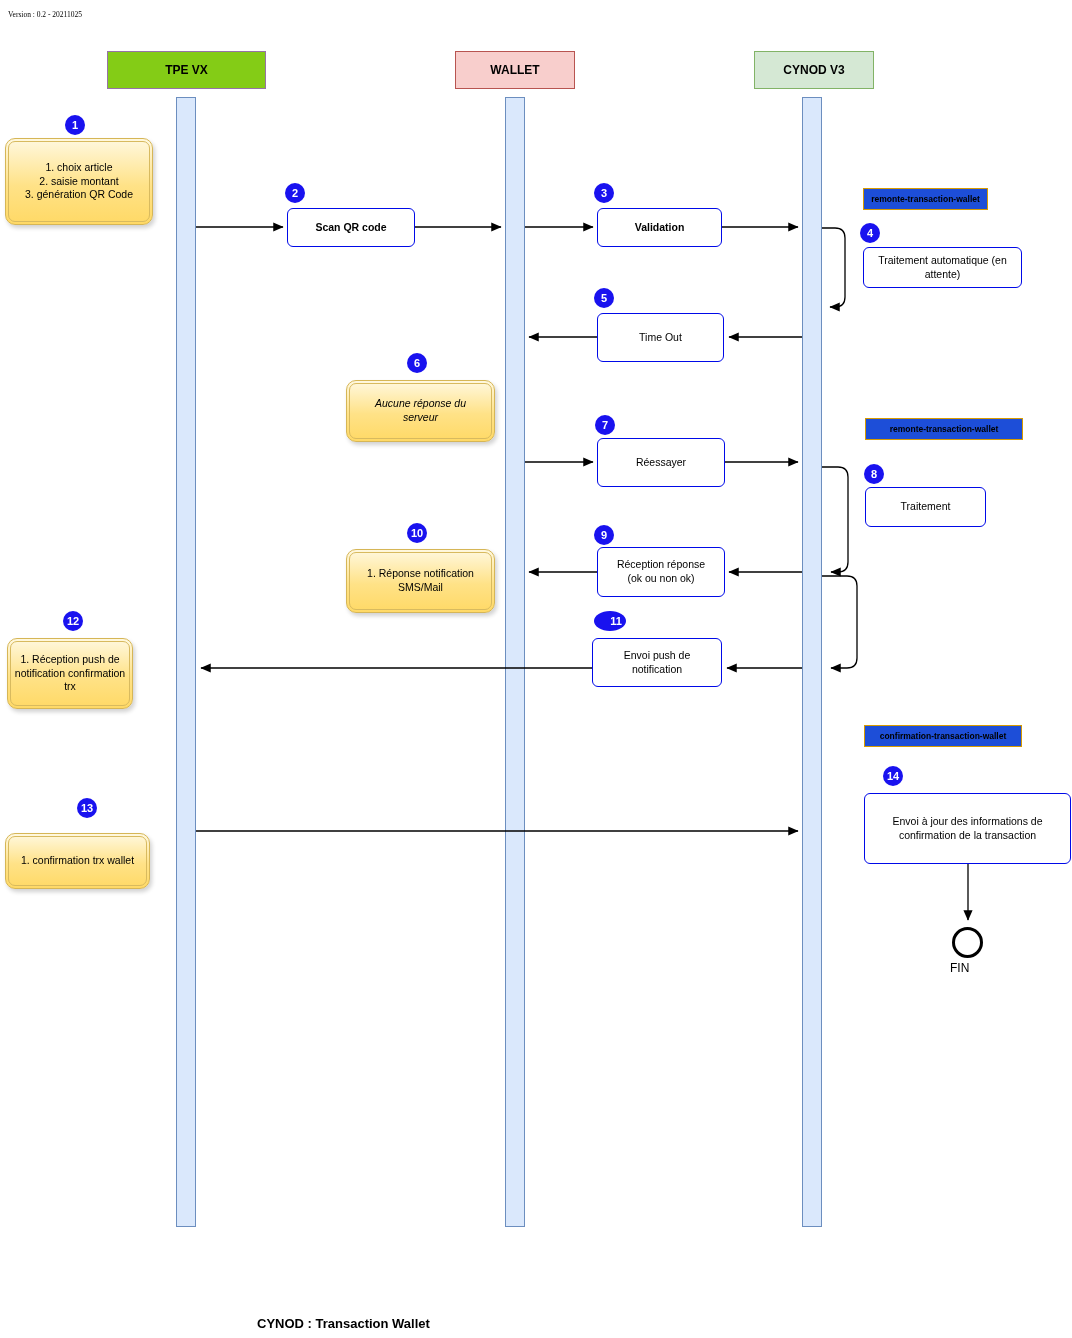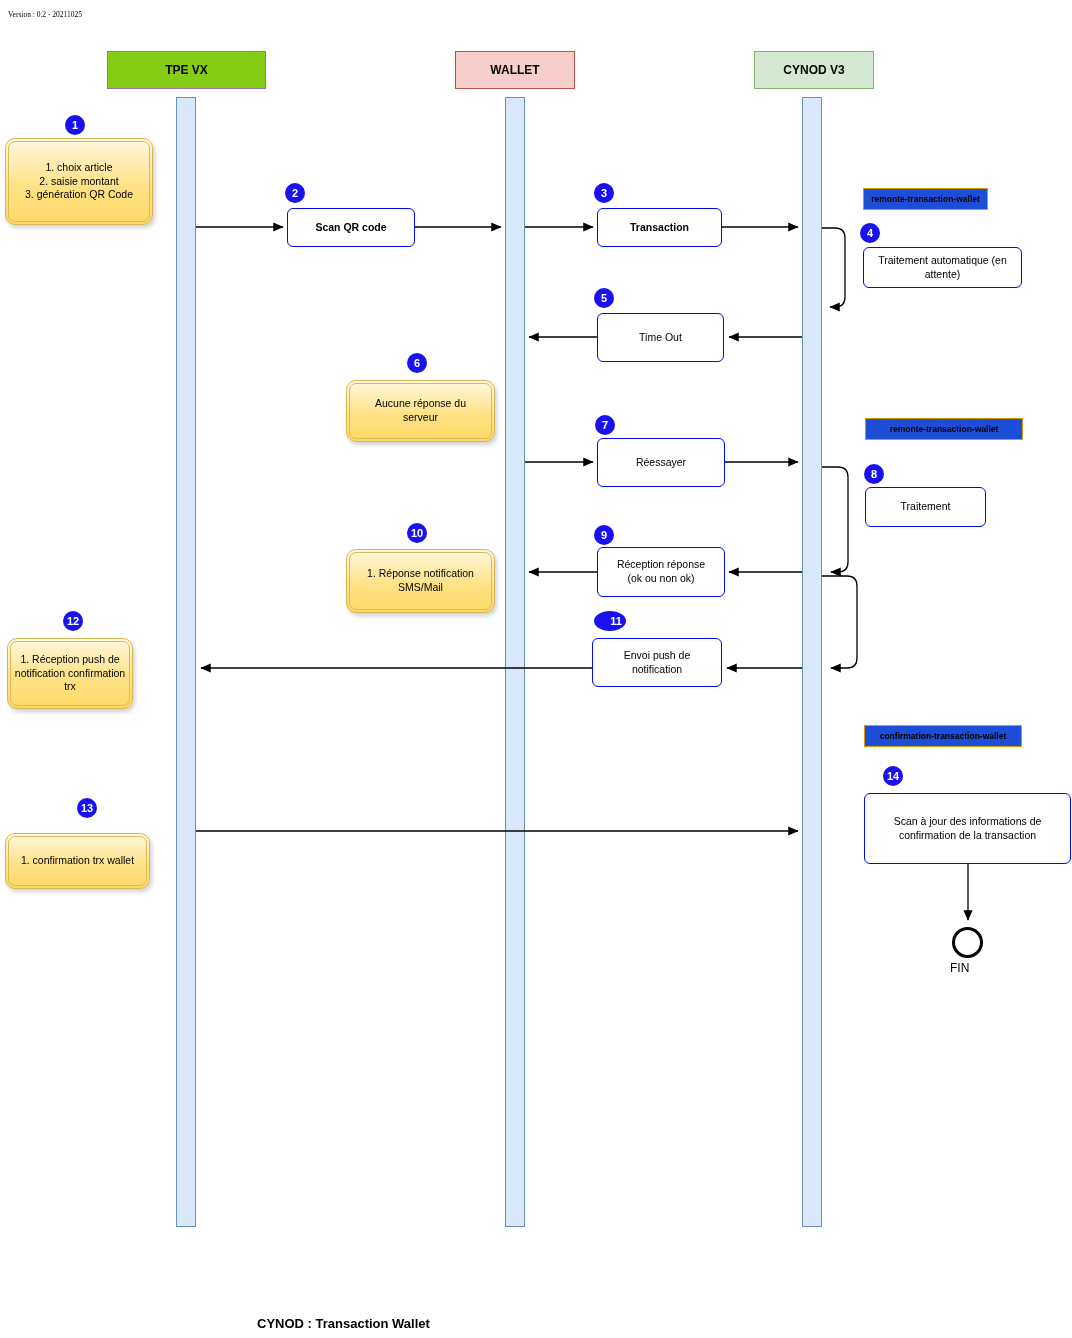--- a/index.html
+++ b/index.html
@@ -98,33 +98,33 @@
     <span>1. choix article
 2. saisie montant
 3. génération QR Code</span>
     </div>
 
   <div class="node action bold" style="left:287px;top:208px;width:128px;height:39px;">
     <span>Scan QR code</span>
     </div>
 
   <div class="node action bold" style="left:597px;top:208px;width:125px;height:39px;">
-    <span>Transaction</span>
+    <span>Validation</span>
     </div>
 
   <div class="node action" style="left:863px;top:247px;width:159px;height:41px;">
     <span>Traitement automatique (en
 attente)</span>
     </div>
 
   <div class="node action" style="left:597px;top:313px;width:127px;height:49px;">
     <span>Time Out</span>
     </div>
 
-  <div class="node note" style="left:346px;top:380px;width:149px;height:62px;">
+  <div class="node note" style="left:346px;top:380px;width:149px;height:62px;font-style:italic;">
     <span>Aucune réponse du
 serveur</span>
     </div>
 
   <div class="node action" style="left:597px;top:438px;width:128px;height:49px;">
     <span>Réessayer</span>
     </div>
 
   <div class="node action" style="left:865px;top:487px;width:121px;height:40px;">
     <span>Traitement</span>
@@ -148,21 +148,21 @@
   <div class="node note" style="left:7px;top:638px;width:126px;height:71px;">
     <span>1. Réception push de
 notification confirmation trx</span>
     </div>
 
   <div class="node note" style="left:5px;top:833px;width:145px;height:56px;">
     <span>1. confirmation trx wallet</span>
     </div>
 
   <div class="node action" style="left:864px;top:793px;width:207px;height:71px;">
-    <span>Scan à jour des informations de
+    <span>Envoi à jour des informations de
 confirmation de la transaction</span>
     </div>
 
   <div class="badge" style="left:65px;top:115px;">1</div>
   <div class="badge" style="left:285px;top:183px;">2</div>
   <div class="badge" style="left:594px;top:183px;">3</div>
   <div class="badge" style="left:860px;top:223px;">4</div>
   <div class="badge" style="left:594px;top:288px;">5</div>
   <div class="badge" style="left:407px;top:353px;">6</div>
   <div class="badge" style="left:595px;top:415px;">7</div>

